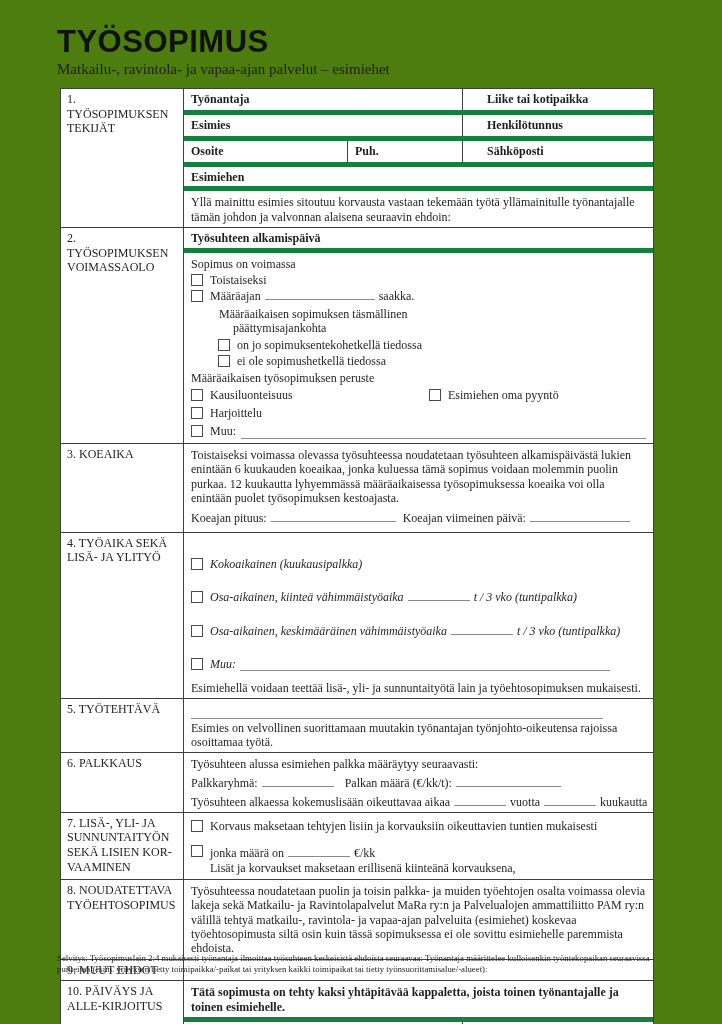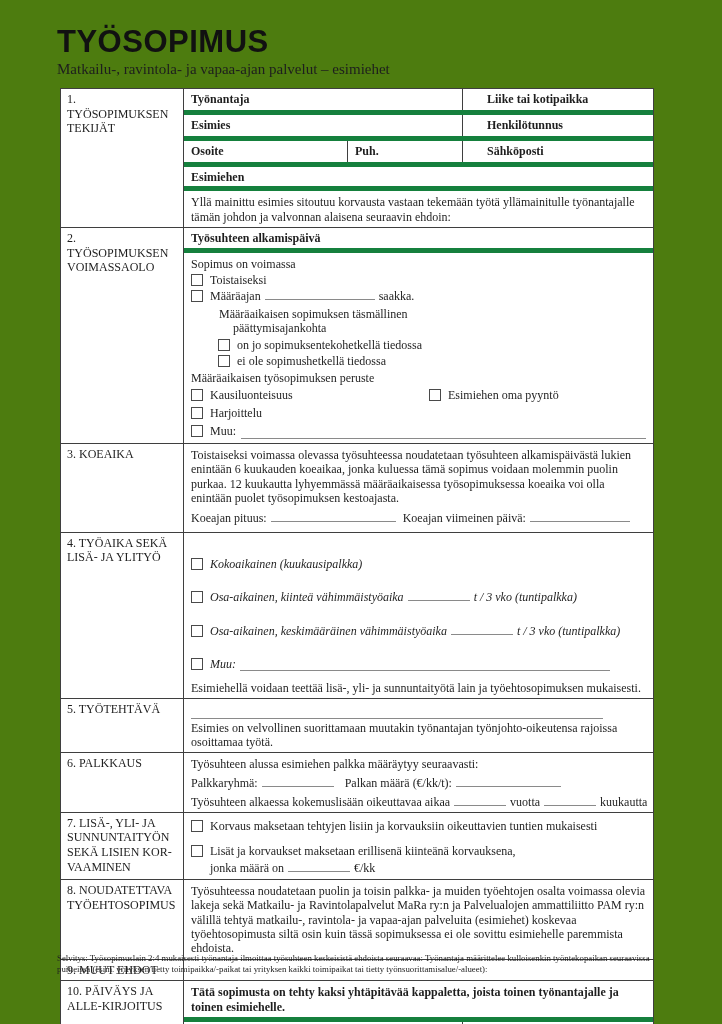--- a/index.html
+++ b/index.html
@@ -220,22 +220,22 @@
       <div class="lbl">7. LISÄ-, YLI- JA SUNNUNTAITYÖN SEKÄ LISIEN KOR-VAAMINEN</div>
       <div class="cnt">
         <div class="cell" style="min-height:58px; padding-top:4px;">
           <div class="ckrow">
             <span class="cb"></span>
             <span class="cktext">Korvaus maksetaan tehtyjen lisiin ja korvauksiin oikeuttavien tuntien mukaisesti</span>
           </div>
           <div class="ckrow" style="margin-top:11px;">
             <span class="cb"></span>
             <span class="cktext">
+              <span style="display:block; margin-top:2px;"><span>jonka määrä on</span><span class="bl w62"></span><span>€/kk</span></span>
               <span style="display:block;">Lisät ja korvaukset maksetaan erillisenä kiinteänä korvauksena,</span>
-              <span style="display:block; margin-top:2px;"><span>jonka määrä on</span><span class="bl w62"></span><span>€/kk</span></span>
             </span>
           </div>
         </div>
       </div>
     </div>
 
     <div class="sec">
       <div class="lbl">8. NOUDATETTAVA TYÖEHTOSOPIMUS</div>
       <div class="cnt">
         <div class="par" style="min-height:53px;">Työsuhteessa noudatetaan puolin ja toisin palkka- ja muiden työehtojen osalta voimassa olevia lakeja sekä Matkailu- ja Ravintolapalvelut MaRa ry:n ja Palvelualojen ammattiliitto PAM ry:n välillä tehtyä matkailu-, ravintola- ja vapaa-ajan palveluita (esimiehet) koskevaa työehtosopimusta siltä osin kuin tässä sopimuksessa ei ole sovittu esimiehelle paremmista ehdoista.</div>

